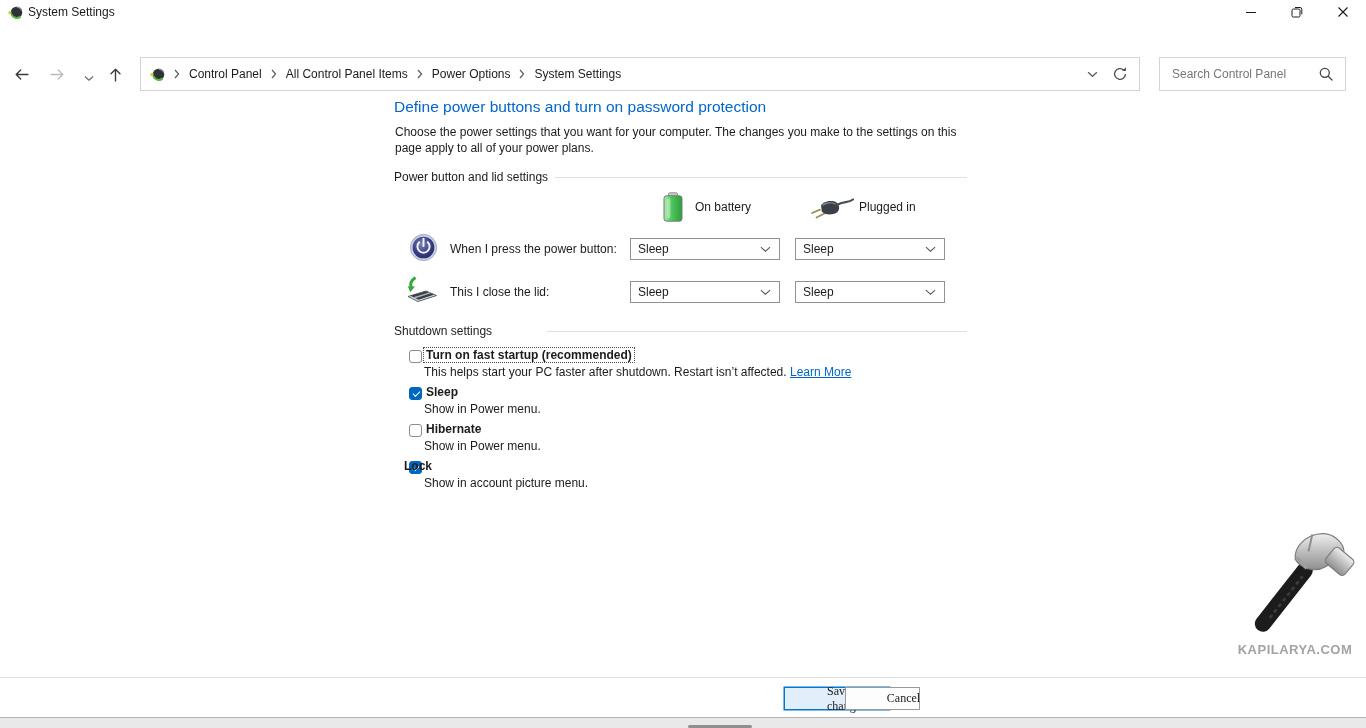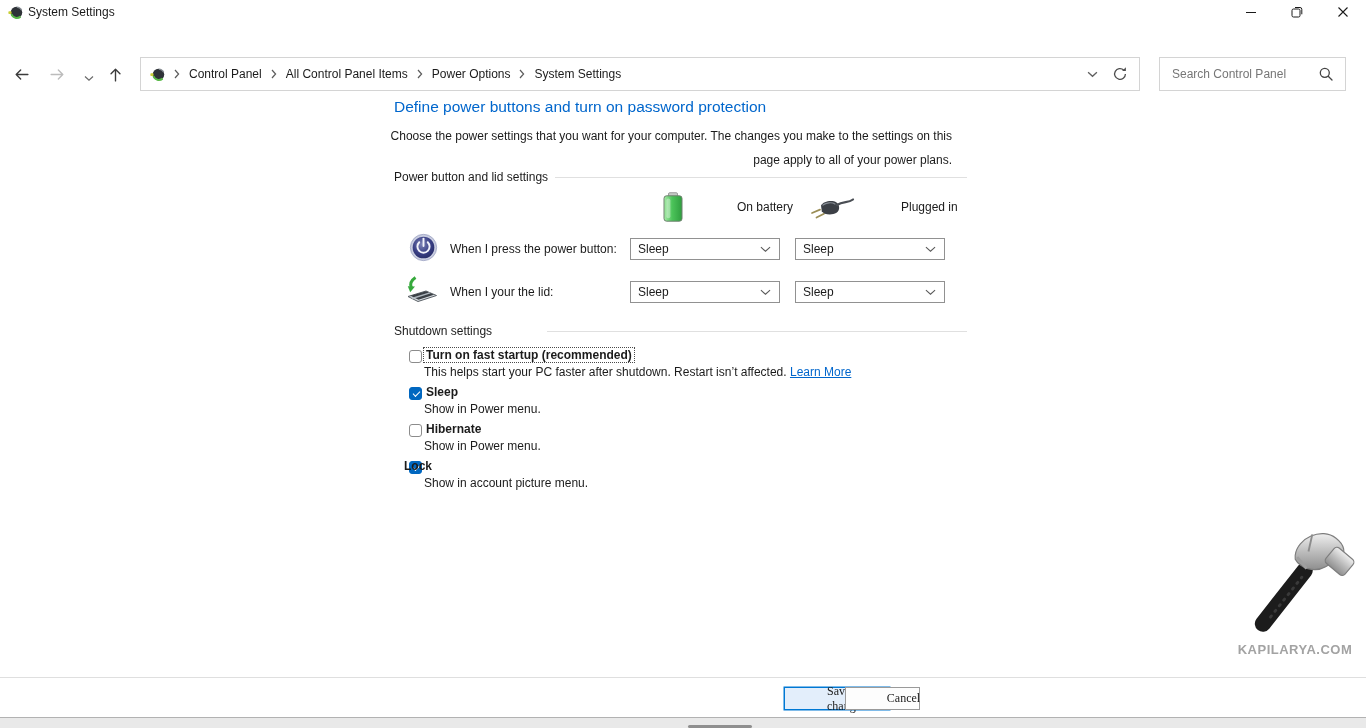--- a/index.html
+++ b/index.html
@@ -31,28 +31,28 @@
   .ab-refresh { width:30px; height:30px; display:flex; align-items:center; justify-content:center; margin-right:4px; }
   .searchbox { position:absolute; left:1159px; top:33px; width:187px; height:34px;
     border:1px solid #d4d4d4; background:#fff; display:flex; align-items:center; }
   .searchbox input { border:none; outline:none; flex:1; margin-left:12px; font-size:12px;
     font-family:"Liberation Sans", sans-serif; color:#1b1b1b; background:transparent; min-width:0; }
   .searchbox input::placeholder { color:#767676; }
   .search-ico { width:16px; height:16px; margin-right:11px; flex:0 0 auto; }
 
   
   .heading { position:absolute; left:394px; top:98px; font-size:15.5px; color:#0066cc; }
-  .desc { position:absolute; left:378px; top:124px; width:574px; font-size:12px; line-height:24px; color:#1b1b1b;text-align:right; }
+  .desc { position:absolute; left:395px; top:124px; width:574px; font-size:12px; line-height:16px; color:#1b1b1b; }
   .sec-hdr { position:absolute; left:394px; width:573px; display:flex; align-items:center; font-size:12px; color:#1b1b1b; }
   .sec-hdr .sec-line { flex:1; border-top:1px solid #e0e0e0; margin-left:7px; margin-top:1px; }
   .sec-power { top:170px; }
   .sec-shutdown { top:324px;gap:48px; }
 
   .batt-icon { position:absolute; left:663px; top:192px; width:20px; height:30px; }
-  .col-lbl { position:absolute; top:200px; font-size:12px; color:#1b1b1b;margin-left:42px; }
+  .col-lbl { position:absolute; top:200px; font-size:12px; color:#1b1b1b; }
   .col-onbatt { left:695px; }
   .plug-icon { position:absolute; left:809px; top:196px; width:46px; height:24px; }
   .col-plugged { left:859px; }
 
   .power-icon { position:absolute; left:409px; top:233px; width:29px; height:29px; }
   .lid-icon { position:absolute; left:405px; top:275px; width:34px; height:30px; }
   .row-lbl { position:absolute; left:450px; font-size:12px; color:#1b1b1b; }
   .rl-1 { top:242px; } .rl-2 { top:285px; }
   .combo { position:absolute; width:150px; height:22px; border:1px solid #919191; background:#fff;
     display:flex; align-items:center; font-size:12px; color:#1b1b1b; padding-left:7px; cursor:default; }
@@ -258,21 +258,21 @@
       </svg>
   </div>
 
   <svg class="lid-icon" viewBox="0 0 34 30">
     <path d="M3 21.5 L21 16 L31.5 20.5 L13 26.5 Z" fill="#d7dce1" stroke="#5a6066" stroke-width="1"></path>
     <path d="M5.5 20.8 L21 16.2 L29 19.8 L13.5 24.8 Z" fill="#3a3f45"></path>
     <path d="M7 23.5 L25 17.8" stroke="#aeb6bd" stroke-width="1.4"></path>
     <path d="M10.5 2.5 C6 5.5 4.8 9.5 6.5 13" stroke="#36a93c" stroke-width="3" fill="none"></path>
     <path d="M2.8 11.2 L10 11.6 L5.2 17.2 Z" fill="#36a93c"></path>
   </svg>
-  <span class="row-lbl rl-2">When I your the lid:</span>
+  <span class="row-lbl rl-2">This I close the lid:</span>
   <div class="combo c-r2b">
     <span>Sleep</span>
     <svg width="11" height="7" viewBox="0 0 12 7">
         <path d="M1 1 L6 5.4 L11 1" stroke="#5a5a5a" stroke-width="1.2" fill="none"></path>
       </svg>
   </div>
   <div class="combo c-r2p">
     <span>Sleep</span>
     <svg width="11" height="7" viewBox="0 0 12 7">
         <path d="M1 1 L6 5.4 L11 1" stroke="#5a5a5a" stroke-width="1.2" fill="none"></path>

